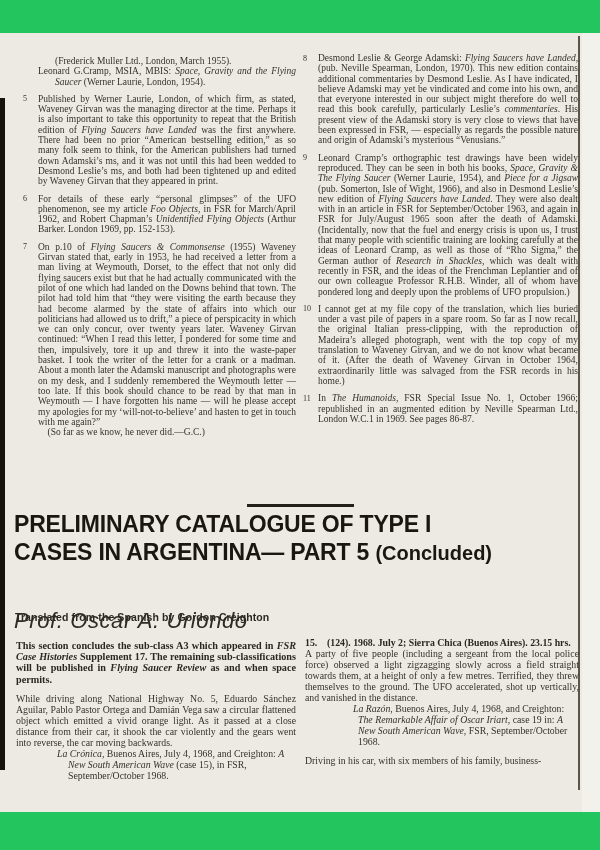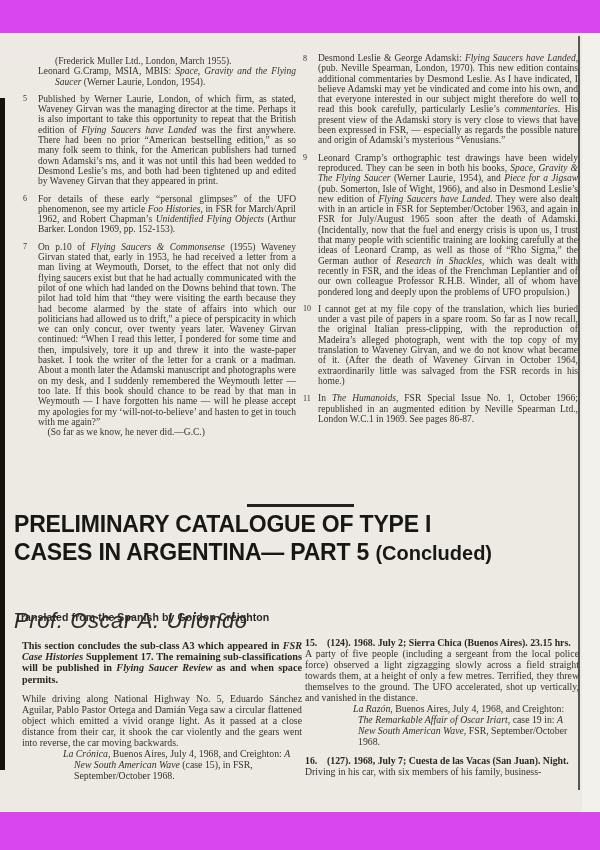--- a/index.html
+++ b/index.html
@@ -1,18 +1,18 @@
 <!DOCTYPE html>
 <html><head>
 <meta charset="utf-8">
 <title>FSR scanned page</title>
 <style>
   html,body{margin:0;padding:0;}
   body{width:600px;height:850px;font-family:"Liberation Serif",serif;}
-  .screen{position:relative;width:600px;height:850px;background:#d946ef;overflow:hidden;}
+  .screen{position:relative;width:600px;height:850px;background:#22c55e;overflow:hidden;}
   .paper{position:absolute;left:0;top:33px;width:600px;height:779px;
          background:linear-gradient(180deg,#eceae2 0%,#eeebe4 55%,#ecead1f
          );background-color:#edeae3;}
   .edge-soft{position:absolute;left:582px;top:33px;width:18px;height:779px;background:#f2f1ec;}
   .edge-line{position:absolute;left:578px;top:36px;width:2px;height:754px;background:#5a564e;}
   .edge-bar{position:absolute;left:0;top:98px;width:5px;height:672px;background:#17120c;}
 
   
   .fn-col{position:absolute;color:#34322c;font-size:9.5px;line-height:10.3px;text-align:justify;}
   .fn-col-left{left:38px;top:56px;width:258px;}
@@ -29,21 +29,21 @@
          font-family:"Liberation Sans",sans-serif;font-weight:bold;
          font-size:23px;line-height:27.5px;letter-spacing:-0.2px;color:#191712;}
   .concluded{font-size:20px;letter-spacing:0;}
   .byline{position:absolute;left:14px;top:569px;font-family:"Liberation Sans",sans-serif;
           font-style:italic;font-weight:normal;font-size:22px;letter-spacing:0.6px;color:#2e2c26;margin-top:39px;}
   .translator{position:absolute;left:15px;top:611px;font-family:"Liberation Sans",sans-serif;
           font-weight:bold;font-size:10.5px;letter-spacing:0.1px;color:#2b2924;}
 
   
   .art-col{position:absolute;color:#34322c;font-size:9.8px;line-height:11px;text-align:justify;}
-  .art-left{left:22px;top:640px;width:280px;}
+  .art-left{left:16px;top:640px;width:280px;}
   .art-right{left:305px;top:637px;width:274px;}
   .intro{font-weight:bold;font-size:10.2px;line-height:11.2px;color:#2b2822;}
   .case{margin-top:8px;}
   .case:first-child{margin-top:0;}
   .case-heading{font-weight:bold;color:#2b2822;}
   .art-left .case-ref{margin-left:52px;text-indent:-11px;text-align:left;}
   .art-right .case-ref{margin-left:53px;text-indent:-5px;text-align:left;}
 </style>
 </head>
 <body>
@@ -57,21 +57,21 @@
   <div class="fn-col fn-col-left">
     <div class="carry-indent">(Frederick Muller Ltd., London, March 1955).</div>
     <div class="carry-hang">Leonard G.Cramp, MSIA, MBIS: <i>Space, Gravity and the Flying Saucer</i> (Werner Laurie, London, 1954).</div>
 
     <div class="fn">
       <span class="fn-num">5</span>
       <div class="fn-text">Published by Werner Laurie, London, of which firm, as stated, Waveney Girvan was the managing director at the time. Perhaps it is also important to take this opportunity to repeat that the British edition of <i>Flying Saucers have Landed</i> was the first anywhere. There had been no prior “American bestselling edition,” as so many folk seem to think, for the American publishers had turned down Adamski’s ms, and it was not until this had been wedded to Desmond Leslie’s ms, and both had been tightened up and edited by Waveney Girvan that they appeared in print.</div>
     </div>
     <div class="fn">
       <span class="fn-num">6</span>
-      <div class="fn-text">For details of these early “personal glimpses” of the UFO phenomenon, see my article <i>Foo Histories</i>, in FSR for March/April 1962, and Robert Chapman’s <i>Unidentified Flying Objects</i> (Arthur Barker. London 1969, pp. 152-153).</div>
+      <div class="fn-text">For details of these early “personal glimpses” of the UFO phenomenon, see my article <i>Foo Objects</i>, in FSR for March/April 1962, and Robert Chapman’s <i>Unidentified Flying Objects</i> (Arthur Barker. London 1969, pp. 152-153).</div>
     </div>
     <div class="fn">
       <span class="fn-num">7</span>
       <div class="fn-text">On p.10 of <i>Flying Saucers &amp; Commonsense</i> (1955) Waveney Girvan stated that, early in 1953, he had received a letter from a man living at Weymouth, Dorset, to the effect that not only did flying saucers exist but that he had actually communicated with the pilot of one which had landed on the Downs behind that town. The pilot had told him that “they were visiting the earth because they had become alarmed by the state of affairs into which our politicians had allowed us to drift,” a piece of perspicacity in which we can only concur, over twenty years later. Waveney Girvan continued: “When I read this letter, I pondered for some time and then, impulsively, tore it up and threw it into the waste-paper basket. I took the writer of the letter for a crank or a madman. About a month later the Adamski manuscript and photographs were on my desk, and I suddenly remembered the Weymouth letter — too late. If this book should chance to be read by that man in Weymouth — I have forgotten his name — will he please accept my apologies for my ‘will-not-to-believe’ and hasten to get in touch with me again?”<br>  (So far as we know, he never did.—G.C.)</div>
     </div>
   </div>
 
   <div class="fn-col fn-col-right">
     <div class="fn">
       <span class="fn-num">8</span>
@@ -105,17 +105,16 @@
     </div>
   </div>
 
   <div class="art-col art-right">
     <div class="case">
       <div class="case-heading">15.  (124). 1968. July 2; Sierra Chica (Buenos Aires). 23.15 hrs.</div>
       <div class="case-body">A party of five people (including a sergeant from the local police force) observed a light zigzagging slowly across a field straight towards them, at a height of only a few metres. Terrified, they threw themselves to the ground. The UFO accelerated, shot up vertically, and vanished in the distance.</div>
       <div class="case-ref"><i>La Razón</i>, Buenos Aires, July 4, 1968, and Creighton: <i>The Remarkable Affair of Oscar Iriart</i>, case 19 in: <i>A New South American Wave</i>, FSR, September/October 1968.</div>
     </div>
     <div class="case">
-      <div class="case-heading">16.  (127). 1968, July 7; Cuesta de las Vacas (San Juan). Night.</div>
       <div class="case-body">Driving in his car, with six members of his family, business-</div>
     </div>
   </div>
 </div>
 
 </body></html>

